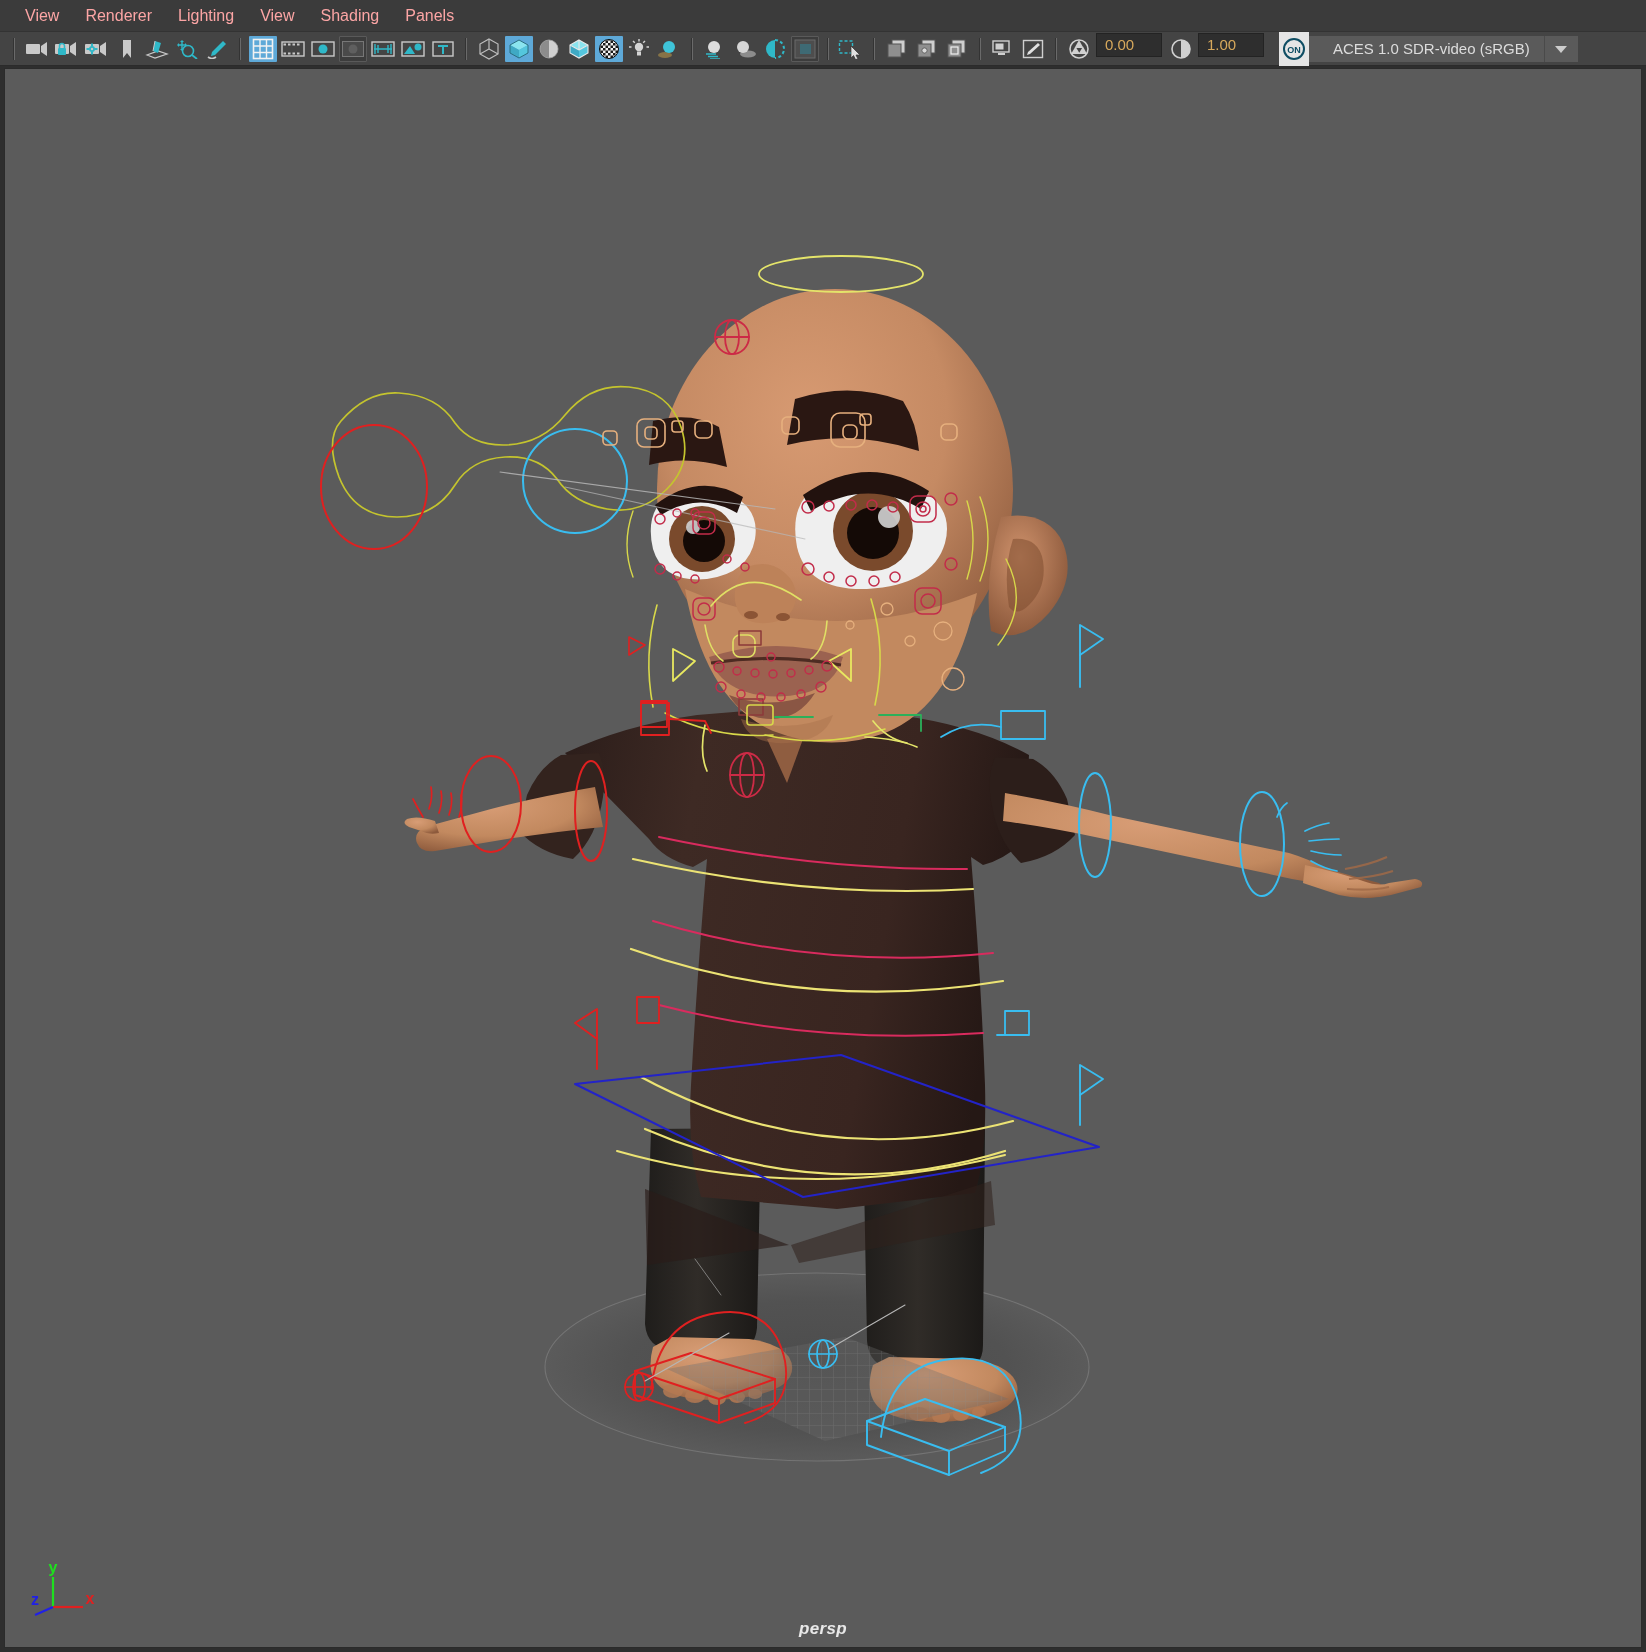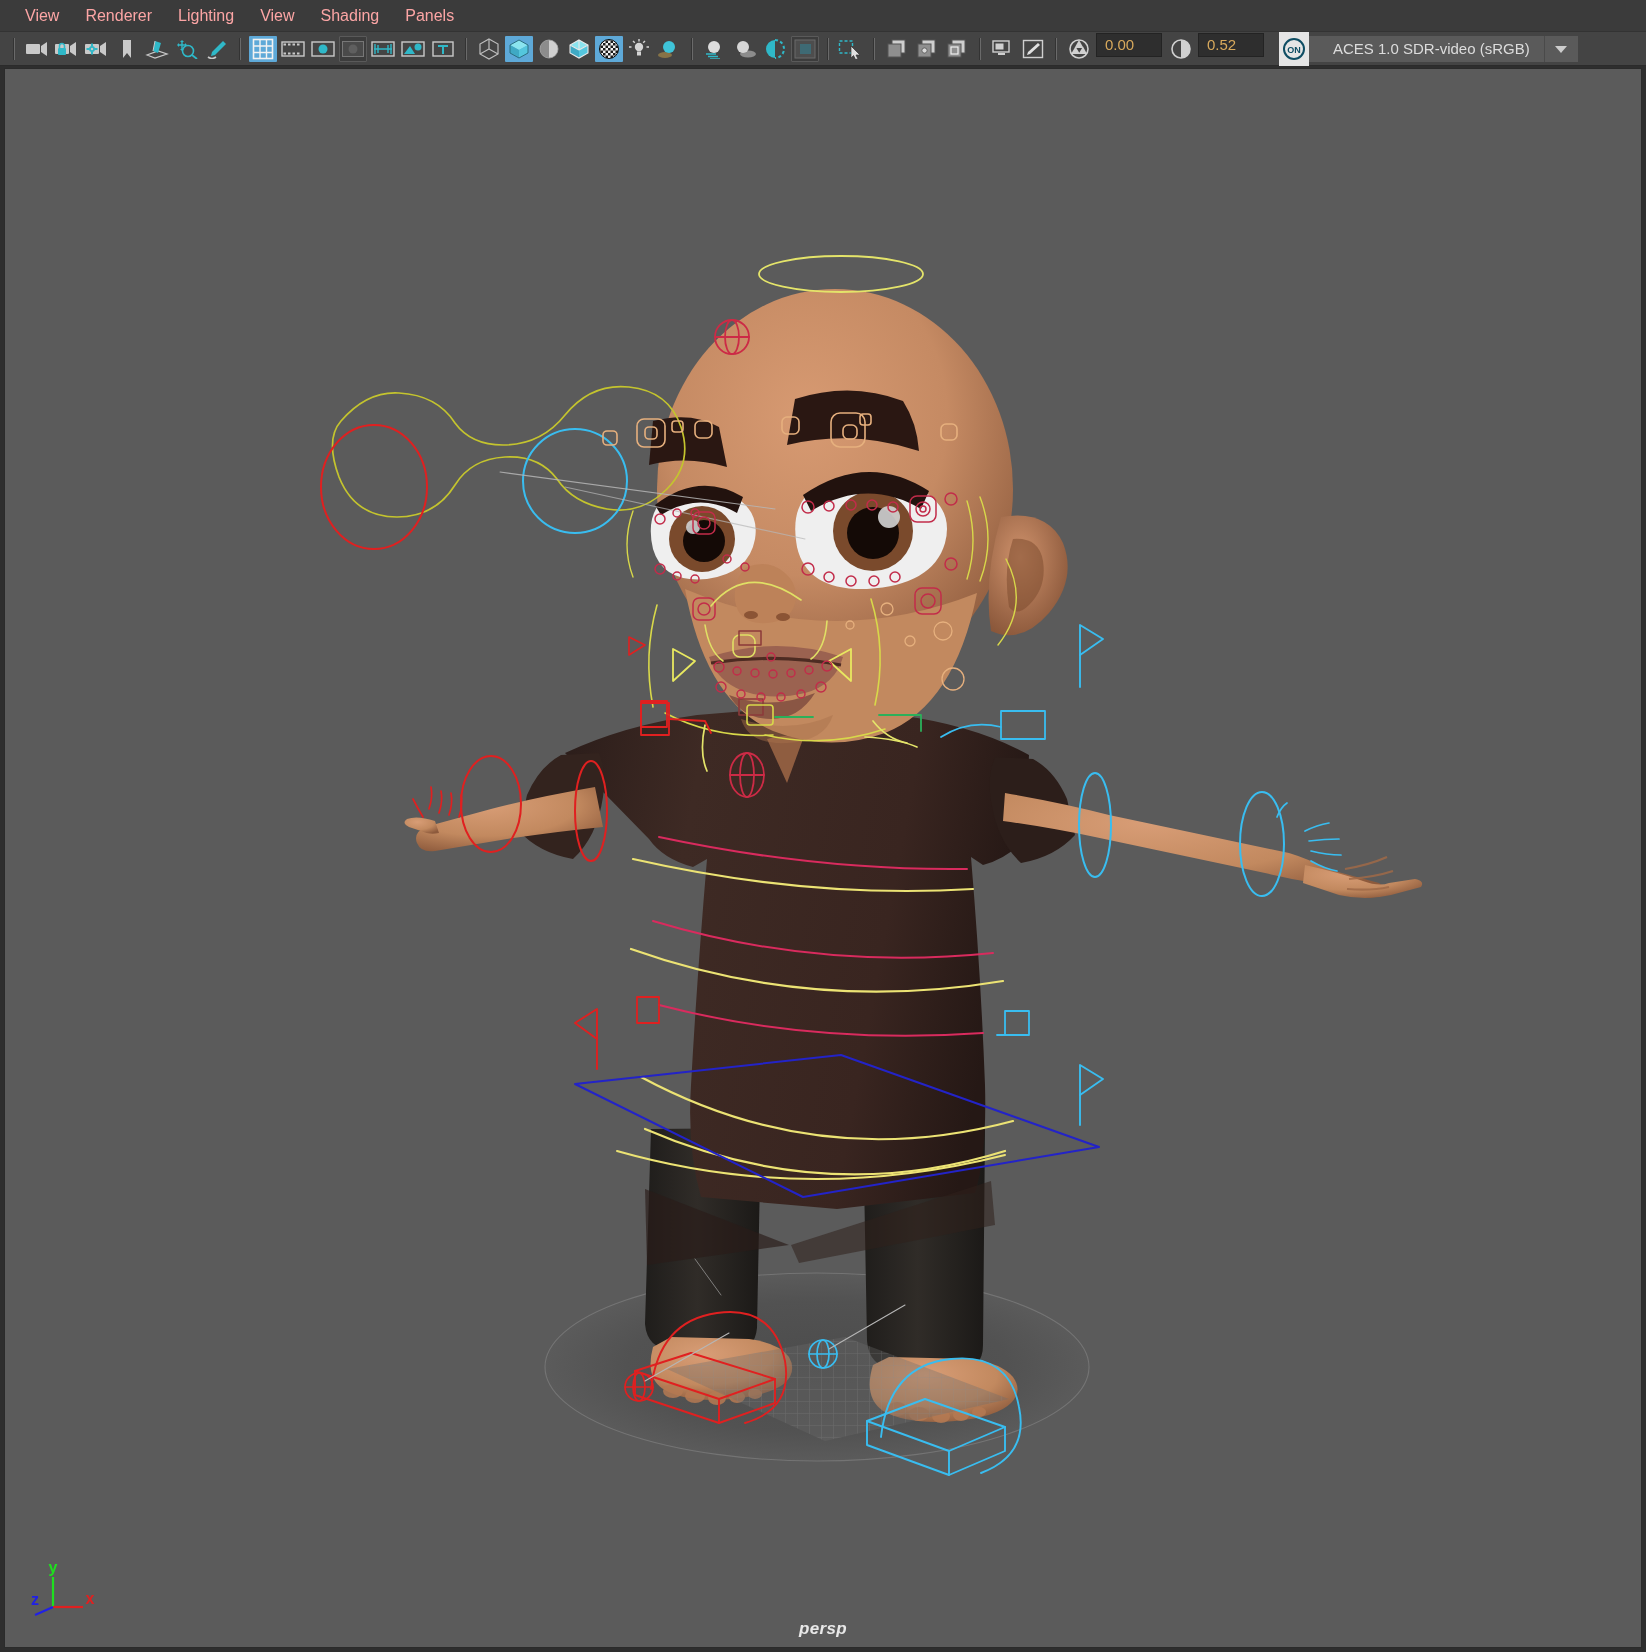--- a/index.html
+++ b/index.html
@@ -403,21 +403,21 @@
         </svg>
     </div>
     <div class="num-field">0.00</div>
 
     <div class="tb-btn">
       <svg width="22" height="22" viewBox="0 0 22 22">
           <circle cx="11" cy="11" r="9" fill="none" stroke="#d0d0d0" stroke-width="1.6"></circle>
           <path d="M11 2 a9 9 0 0 1 0 18 Z" fill="#d0d0d0"></path>
         </svg>
     </div>
-    <div class="num-field">0.52</div>
+    <div class="num-field">1.00</div>
 
     <div class="cm-toggle">
       <svg width="24" height="24" viewBox="0 0 24 24">
           <circle cx="12" cy="12" r="10" fill="none" stroke="#0e4d63" stroke-width="2"></circle>
           <text x="12" y="16" font-size="9" font-family="Liberation Sans, sans-serif" font-weight="bold" text-anchor="middle" fill="#0e4d63">ON</text>
         </svg>
     </div>
     <div class="cm-name">ACES 1.0 SDR-video (sRGB)</div>
     <div class="cm-arrow">
       <svg width="16" height="12" viewBox="0 0 16 12">

